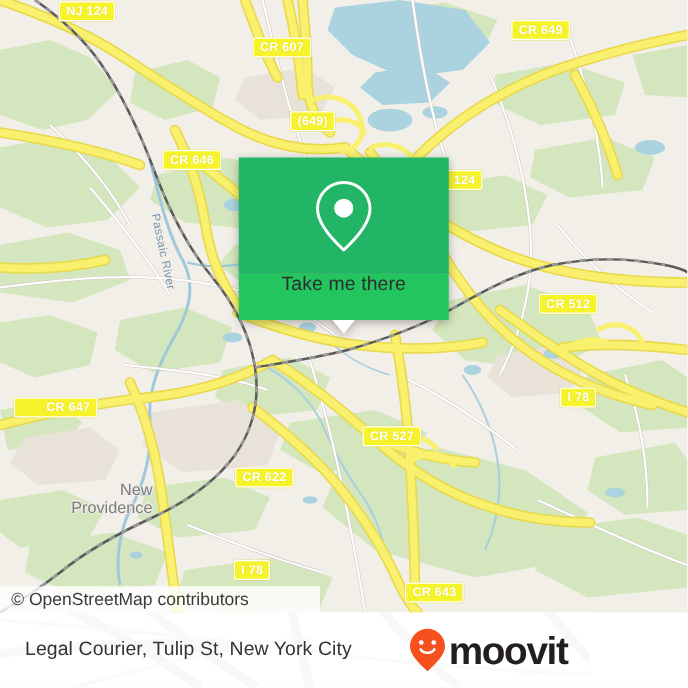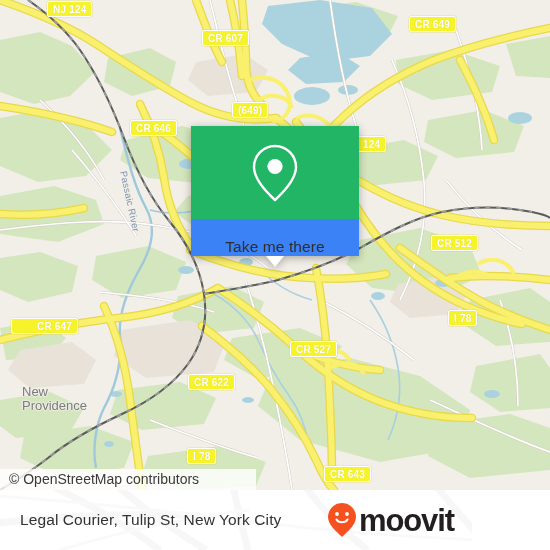--- a/index.html
+++ b/index.html
@@ -44,21 +44,21 @@
     box-shadow: 0 0 0 0.5px rgba(220,210,60,.5);
     display: flex; align-items: center; justify-content: center;
   }
 
   
   .place-label {
     position: absolute;
     color: #7b7b7b;
     font-size: 13px;
     line-height: 14px;
-    text-align: left;
+    text-align: right;
     text-shadow: 1px 0 1px #f2efe9, -1px 0 1px #f2efe9, 0 1px 1px #f2efe9, 0 -1px 1px #f2efe9;
     white-space: pre-line;
     pointer-events: none;
   }
   .river-label {
     position: absolute;
     color: #7d94ae;
     font-size: 9.5px;
     letter-spacing: .3px;
     transform-origin: left top;
@@ -73,22 +73,22 @@
     width: 168px;
     filter: drop-shadow(0 2px 4px rgba(0,0,0,0.30));
   }
   #popup-head {
     height: 93px;
     background: #22b565;
     display: flex; align-items: center; justify-content: center;
   }
   #popup-body {
     height: 37px;
-    background: #3b82f6;
-    display: flex; align-items: flex-end; justify-content: center;
+    background: #22c55e;
+    display: flex; align-items: flex-start; justify-content: center;
   }
   #popup-label {
     color: #2e2e2e;
     font-size: 15.5px;
     letter-spacing: .1px;
   }
   #popup-tail {
     position: absolute;
     left: 50%; top: 130px;
     width: 0; height: 0;
@@ -321,21 +321,21 @@
     </svg>
 
     <div class="river-label" style="left:129px; top:170px; transform: rotate(78deg);">Passaic River</div>
 
     <div class="place-label" style="left:22px; top:385px; width:100px;">New
 Providence</div>
 
     <div class="shield" style="left:47px;  top:1px;">NJ 124</div>
     <div class="shield" style="left:178px; top:30px;margin-left:24px;">CR 607</div>
     <div class="shield" style="left:409px; top:16px;">CR 649</div>
-    <div class="shield" style="left:232px; top:102px;">(649)</div>
+    <div class="shield" style="left:232px; top:89px;">(649)</div>
     <div class="shield" style="left:130px; top:120px;">CR 646</div>
     <div class="shield" style="left:357px; top:136px;">124</div>
     <div class="shield" style="left:431px; top:235px;">CR 512</div>
     <div class="shield" style="left:448px; top:310px;">I 78</div>
     <div class="shield" style="left:11px;  top:318px;padding-left:25px;">CR 647</div>
     <div class="shield" style="left:290px; top:341px;">CR 527</div>
     <div class="shield" style="left:188px; top:374px;">CR 622</div>
     <div class="shield" style="left:187px; top:448px;">I 78</div>
     <div class="shield" style="left:324px; top:466px;">CR 643</div>
 

